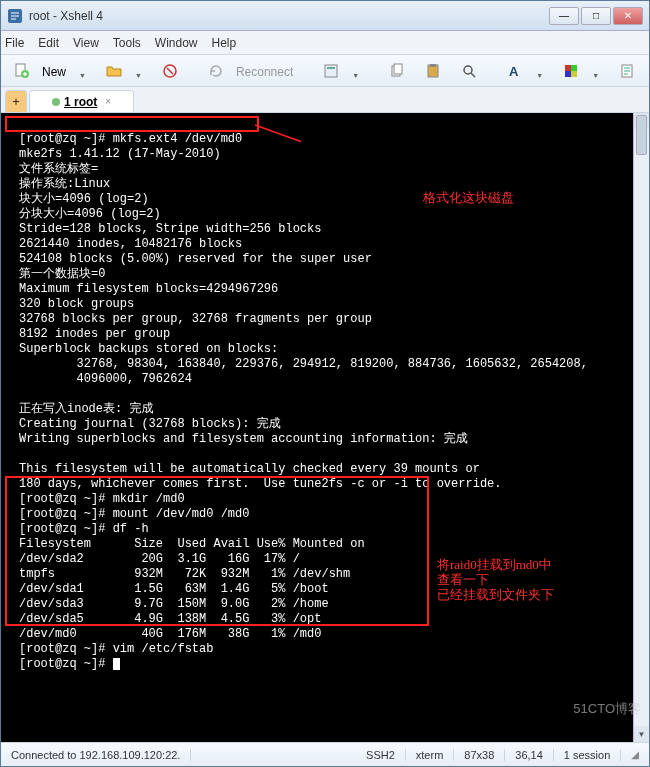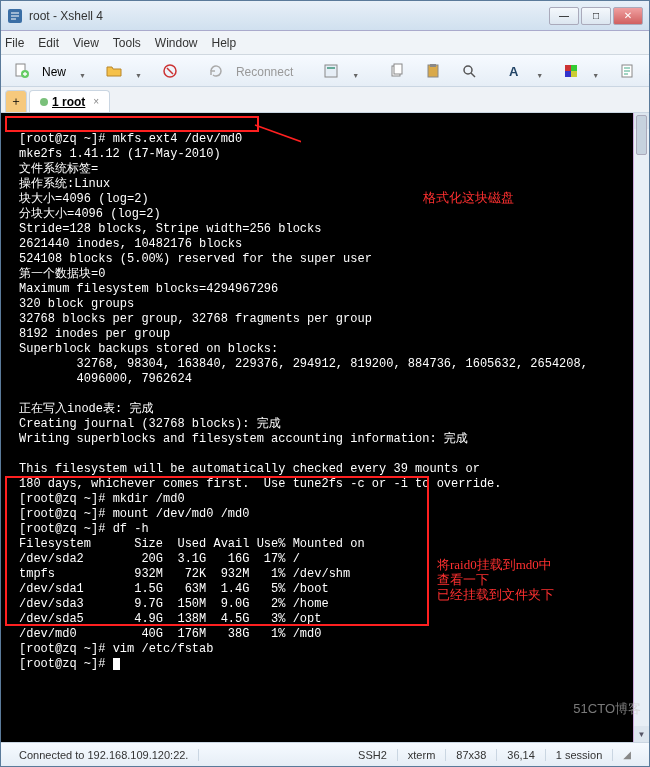--- a/index.html
+++ b/index.html
@@ -17,38 +17,38 @@
 .menubar { height: 24px; background: #f0f4f8; display: flex; align-items: center; padding: 0 4px; gap: 14px; border-bottom: 1px solid #d0d8e0; font-size: 12px; color: #333; }
 .menubar span { cursor: pointer; }
 
 .toolbar { height: 32px; background: linear-gradient(#f6faff,#e6eef6); border-bottom: 1px solid #cad6e2; display: flex; align-items: center; padding: 0 6px; gap: 6px; font-size: 12px; }
 .tbtn { display: flex; align-items: flex-end; gap: 12px; padding: 2px 6px; border: 1px solid transparent; border-radius: 3px; cursor: pointer; }
 .tsep { width: 1px; height: 20px; background: #c0cad4; margin: 0 2px; }
 .dd { font-size: 7px; color: #666; margin-left: 1px; }
 .ticon { width: 16px; height: 16px; display: inline-block; }
 
 .tabbar { height: 26px; background: #eef2f6; border-bottom: 1px solid #cad6e2; display: flex; align-items: flex-end; padding-left: 4px; }
-.tab { height: 22px; padding: 0 10px; font-size: 12px; display: flex; align-items: center; gap: 4px; border: 1px solid #cad6e2; border-bottom: none; background: #fff; border-radius: 4px 4px 0 0; margin-right: 2px; cursor: pointer; }
+.tab { height: 22px; padding: 0 22px; font-size: 12px; display: flex; align-items: center; gap: 4px; border: 1px solid #cad6e2; border-bottom: none; background: #fff; border-radius: 4px 4px 0 0; margin-right: 2px; cursor: pointer; }
 .tab.new { background: #f6c97d; width: 22px; padding: 0; justify-content: center; }
 .tab .dot { width: 8px; height: 8px; border-radius: 50%; background: #7ac07a; }
 .tab .x { font-size: 10px; color: #888; margin-left: 4px; }
 
 .terminal-wrap { flex: 1; position: relative; background: #000; }
 .terminal { position: absolute; inset: 0; padding: 4px 18px; font-family: "Courier New", monospace; font-size: 12px; line-height: 15px; color: #fff; white-space: pre; overflow: hidden; }
 .scrollbar { position: absolute; right: 0; top: 0; bottom: 0; width: 16px; background: #e8eff6; border-left: 1px solid #cad; }
 .scrollbar .thumb { position: absolute; left: 2px; right: 2px; top: 2px; height: 40px; background: #c6d2de; border: 1px solid #aab; border-radius: 2px; }
 .scrollbar .arrow { position: absolute; left: 0; right: 0; height: 16px; background: #dde6ef; display: flex; align-items: center; justify-content: center; font-size: 8px; color: #556; }
 .scrollbar .arrow.up { top: 0; }
 .scrollbar .arrow.down { bottom: 0; }
 
 .redbox { position: absolute; border: 2px solid #ff2020; pointer-events: none; }
 .ann { position: absolute; color: #ff3030; font-family: "SimSun", serif; font-size: 13px; pointer-events: none; white-space: nowrap; }
 .overlay-svg { position: absolute; inset: 0; pointer-events: none; }
 
-.statusbar { height: 24px; background: linear-gradient(#f6faff,#e6eef6); border-top: 1px solid #cad6e2; display: flex; align-items: center; font-size: 11px; color: #333; padding: 0 18px; gap: 10px; justify-content: space-between; }
+.statusbar { height: 24px; background: linear-gradient(#f6faff,#e6eef6); border-top: 1px solid #cad6e2; display: flex; align-items: center; font-size: 11px; color: #333; padding: 0 10px; gap: 10px; justify-content: space-between; }
 .statusbar .cell { border-right: 1px solid #cad6e2; padding-right: 10px; }
 .statusbar .spacer { flex: 1; }
 
 .watermark { position: absolute; right: 8px; bottom: 24px; font-size: 13px; color: rgba(200,200,200,0.6); font-family: sans-serif; }
 .cursor { display:inline-block; width:7px; height:12px; background:#fff; vertical-align:middle; }
 </style>
 </head>
 <body>
 
 <div class="window">

